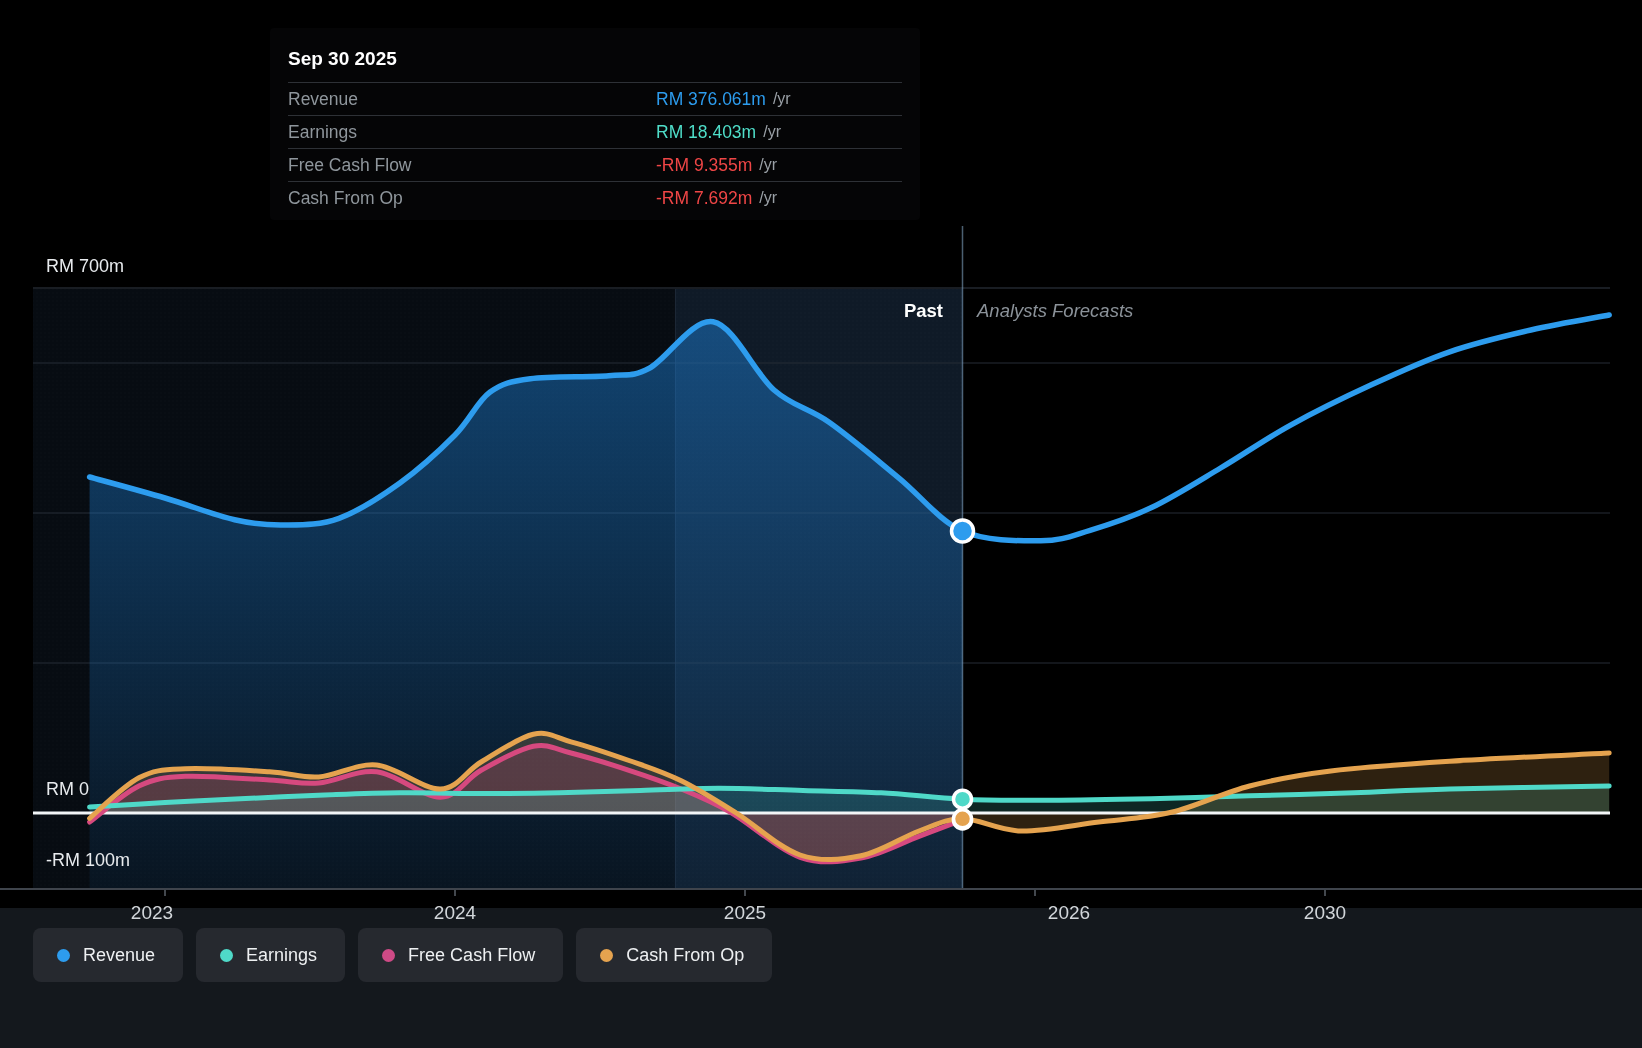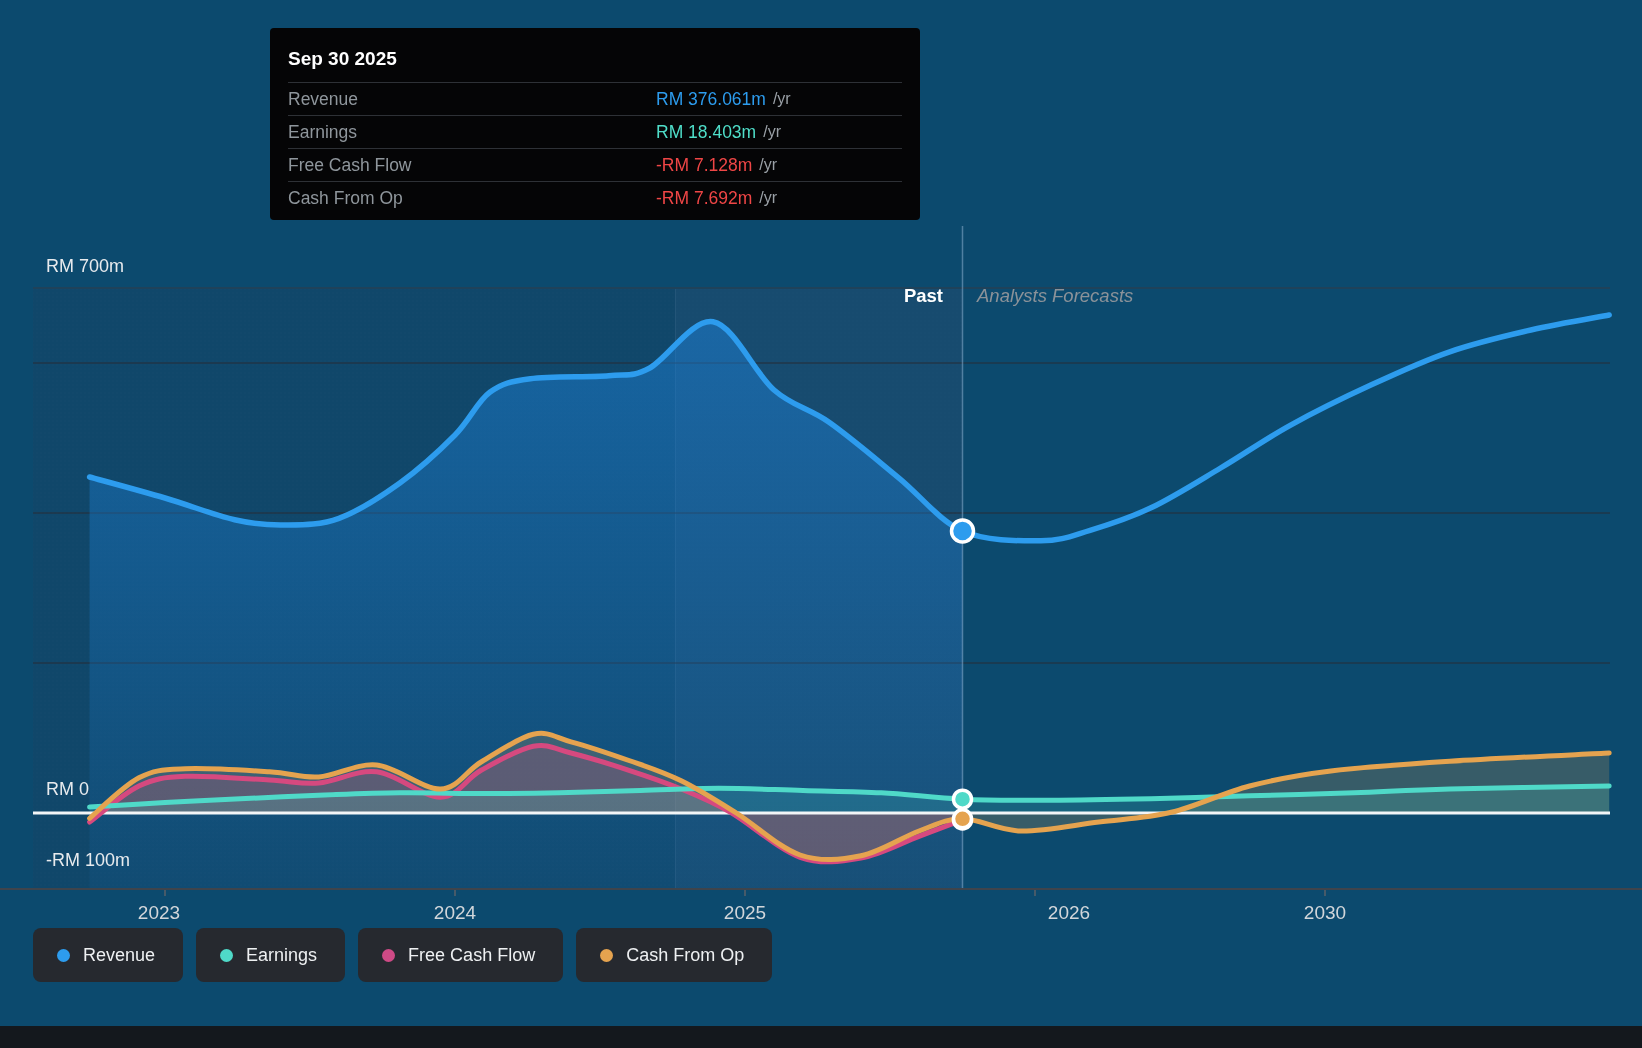--- a/index.html
+++ b/index.html
@@ -1,28 +1,28 @@
 <!DOCTYPE html>
 <html><head>
 <meta charset="utf-8">
 <style>
   html,body{margin:0;padding:0;background:#14181d;width:1642px;height:1048px;overflow:hidden;}
   *{box-sizing:border-box;font-family:"Liberation Sans",sans-serif;}
-  .stage{position:relative;width:1642px;height:1026px;background:#0c4a6e;}
+  .stage{position:relative;width:1642px;height:908px;background:#000000;}
   svg{position:absolute;left:0;top:0;}
   .tooltip{position:absolute;left:270px;top:28px;width:650px;background:#050506;border-radius:4px;
            padding:14px 18px 6px 18px;z-index:5;}
   .tt-title{color:#fff;font-size:19px;font-weight:bold;padding:6px 0 12px 0;}
   .tt-row{display:flex;align-items:center;height:33px;border-top:1px solid #2e3136;}
   .tt-label{color:#8f969c;font-size:17.5px;flex:0 0 368px;}
   .tt-value{font-size:17.5px;font-weight:normal;}
   .tt-unit{color:#9aa0a6;font-size:16px;margin-left:7px;}
   .ylabel{position:absolute;left:46px;color:#e8ebee;font-size:18px;z-index:2;}
   .xlabel{position:absolute;top:902px;transform:translateX(-50%);color:#d2d6da;font-size:19px;z-index:2;}
-  .phase-label{position:absolute;top:285px;font-size:18.5px;z-index:2;}
+  .phase-label{position:absolute;top:300px;font-size:18.5px;z-index:2;}
   .phase-past{left:820px;width:123px;text-align:right;color:#fff;font-weight:bold;}
   .phase-forecast{left:977px;color:#8b9299;font-style:italic;}
   .legend{position:absolute;left:33px;top:928px;display:flex;gap:13px;z-index:4;}
   .legend-pill{display:flex;align-items:center;gap:13px;background:#26292f;border-radius:8px;
                height:54px;padding:0 28px 0 24px;cursor:pointer;}
   .legend-dot{width:13px;height:13px;border-radius:50%;flex:0 0 13px;}
   .legend-label{color:#eef0f2;font-size:18px;}
 </style>
 </head>
 <body>
@@ -76,38 +76,38 @@
       <span class="tt-value" style="color: rgb(45, 156, 238);">RM 376.061m</span>
       <span class="tt-unit">/yr</span>
     </div>
     <div class="tt-row">
       <span class="tt-label">Earnings</span>
       <span class="tt-value" style="color: rgb(79, 222, 201); text-align: center;">RM 18.403m</span>
       <span class="tt-unit">/yr</span>
     </div>
     <div class="tt-row">
       <span class="tt-label">Free Cash Flow</span>
-      <span class="tt-value" style="color: rgb(239, 70, 70);">-RM 7.128m</span>
+      <span class="tt-value" style="color: rgb(239, 70, 70);">-RM 9.355m</span>
       <span class="tt-unit">/yr</span>
     </div>
     <div class="tt-row">
       <span class="tt-label">Cash From Op</span>
       <span class="tt-value" style="color: rgb(239, 70, 70);">-RM 7.692m</span>
       <span class="tt-unit">/yr</span>
     </div>
   </div>
 
   <div class="ylabel" style="top:256px">RM 700m</div>
   <div class="ylabel" style="top:779px">RM 0</div>
   <div class="ylabel" style="top:850px">-RM 100m</div>
 
   <div class="phase-label phase-past">Past</div>
   <div class="phase-label phase-forecast">Analysts Forecasts</div>
 
-  <div class="xlabel" style="left:159px">2023</div>
+  <div class="xlabel" style="left:152px">2023</div>
   <div class="xlabel" style="left:455px">2024</div>
   <div class="xlabel" style="left:745px">2025</div>
   <div class="xlabel" style="left:1069px">2026</div>
   <div class="xlabel" style="left:1325px">2030</div>
 
   <div class="legend">
     <div class="legend-pill">
       <span class="legend-dot" style="background: rgb(45, 156, 238);"></span>
       <span class="legend-label">Revenue</span>
     </div>

